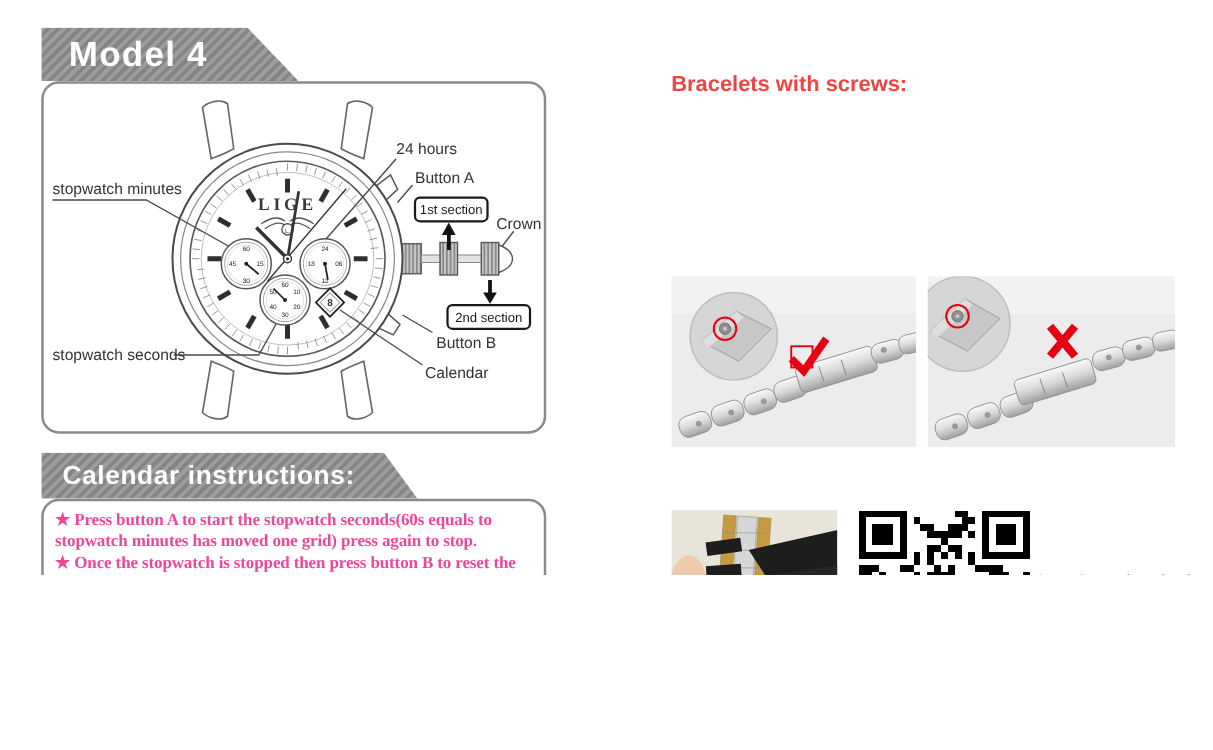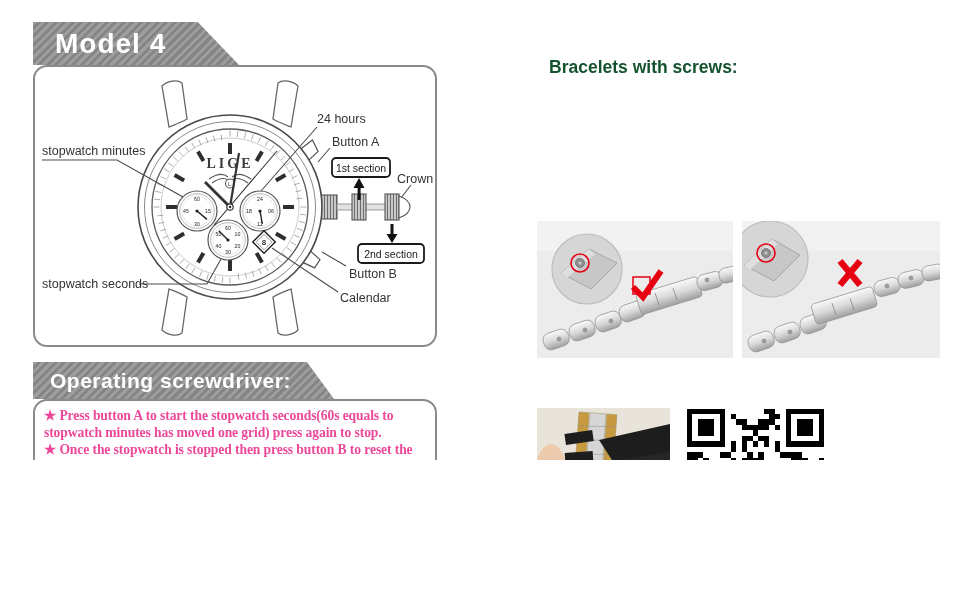--- a/index.html
+++ b/index.html
@@ -20,21 +20,21 @@
     font-size:21px; padding-left:17px; letter-spacing:0.5px; }
 
   .panel { position:absolute; border:2px solid #8a8a8a; border-radius:14px; background:#fff; }
   .watch-panel { left:33px; top:65px; width:404px; height:282px; }
   .watch-panel svg { position:absolute; left:0; top:0; }
   .op-panel { left:33px; top:399px; width:404px; height:179px; padding:7px 9px 0 9px;
     font-family:"Liberation Serif", serif; font-weight:700; font-size:13.6px;
     line-height:16.8px; color:#ec4899; letter-spacing:-0.1px; }
   .op-panel p { margin:0; }
 
-  .rc-heading { position:absolute; left:537px; top:57px; font-size:17.5px; font-weight:bold; color:#14532d;margin-left:12px; }
+  .rc-heading { position:absolute; left:537px; top:57px; font-size:17.5px; font-weight:bold; color:#ef4444; }
   .rc-body { position:absolute; left:537px; top:90px; width:410px; font-size:16.5px; line-height:21.5px; color:#222; }
 
   .photo { position:absolute; overflow:hidden; }
   .photo svg { display:block; }
   .photo1 { left:537px; top:221px; width:196px; height:137px; }
   .photo2 { left:742px; top:221px; width:198px; height:137px; }
   .photo3 { left:537px; top:408px; width:133px; height:139px; }
   .qr-box { position:absolute; left:687px; top:408px; width:137px; height:138px; background:#fff; }
   .qr-box svg { width:100%; height:100%; display:block; }
   .qr-caption { position:absolute; left:828px; top:455px; width:150px; font-size:12.8px; line-height:19px; color:#111; }
@@ -221,21 +221,21 @@
       <text class="lbl" x="7" y="221">stopwatch seconds</text>
       <text class="lbl" x="282" y="56">24 hours</text>
       <text class="lbl" x="297" y="79">Button A</text>
       <text class="lbl" x="362" y="116">Crown</text>
       <text class="lbl" x="314" y="211">Button B</text>
       <text class="lbl" x="305" y="235">Calendar</text>
     </svg>
   </div>
 
   <div class="hatch op-banner">
-    <span>Operating screwdriver:</span>
+    <span>Calendar instructions:</span>
   </div>
 
   <div class="panel op-panel">
     <p>★ Press button A to start the stopwatch seconds(60s equals to stopwatch minutes has moved one grid) press again to stop.</p>
     <p>★ Once the stopwatch is stopped then press button B to reset the stopwatch seconds and stopwatch minutes.</p>
   </div>
 
   <div class="rc-heading">Bracelets with screws:</div>
 
   <div class="photo photo1">

